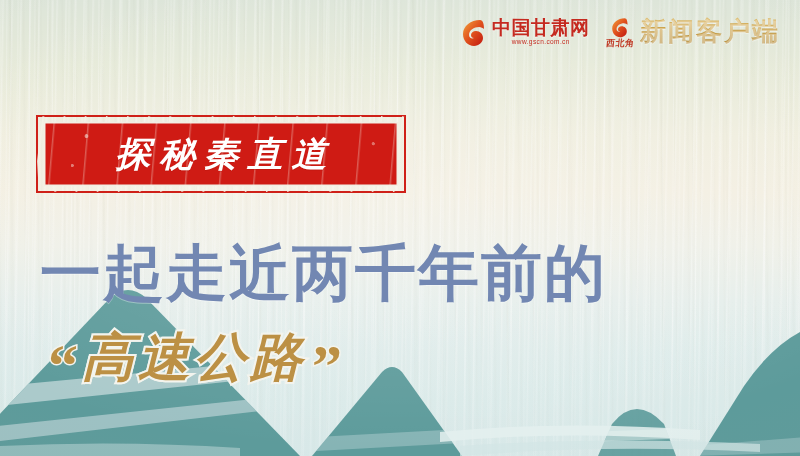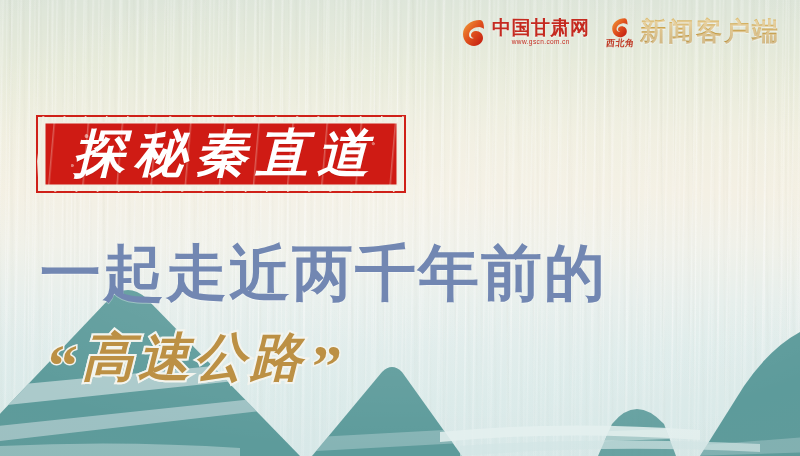--- a/index.html
+++ b/index.html
@@ -217,21 +217,21 @@
   }
   .seal-text {
     position: absolute;
     inset: 0;
     display: flex;
     align-items: center;
     justify-content: center;
     font-family: "Liberation Serif", serif;
     font-weight: bold;
     font-style: italic;
-    font-size: 52px;
+    font-size: 35px;
     letter-spacing: 9px;
     text-indent: 9px;
     color: #ffffff;
     z-index: 2;
     text-shadow: 0 1px 0 rgba(180,20,12,.4);
   }
 
   
   .headline {
     position: absolute;

